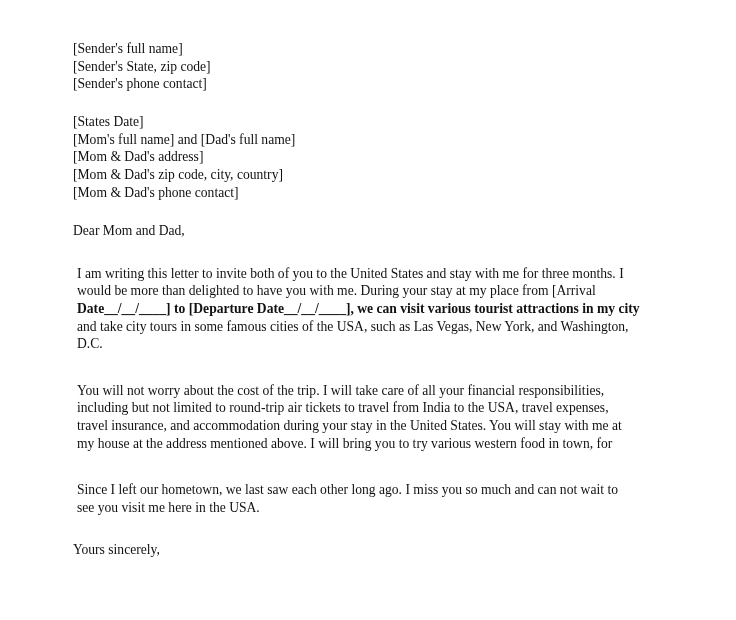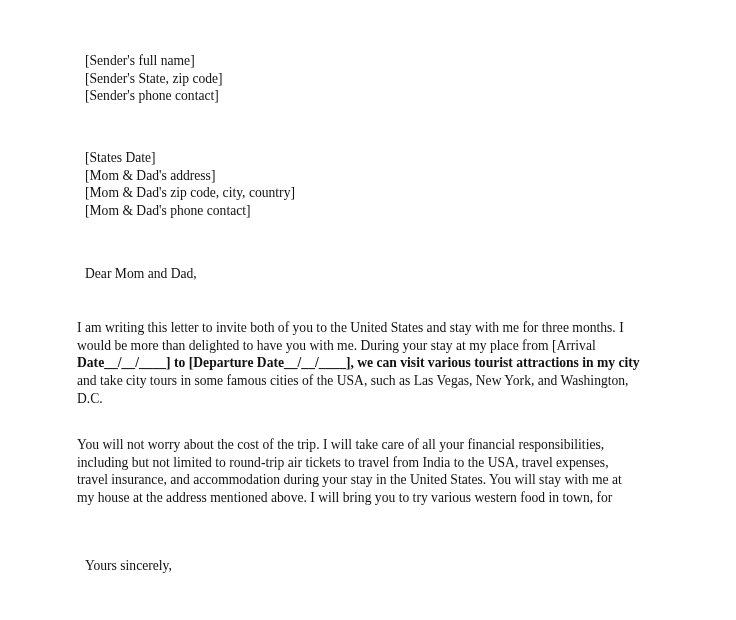--- a/index.html
+++ b/index.html
@@ -24,21 +24,21 @@
     box-sizing: border-box;
     padding: 36px 68px 0 69px;
   }
   .letter {
     width: 600px;
     font-size: 13.6px;
     line-height: 17.6px;
     text-align: left;
   }
   .block {
-    margin: 16px;
+    margin: 4px;
   }
   .line {
     white-space: pre-wrap;
   }
   
   .gap-sm { height: 12.5px; }
   .gap-md { height: 13px; }
   .para {
     margin: 8px;
   }
@@ -62,20 +62,21 @@
     <div class="block">
       <div class="line">[Sender's full name]</div>
       <div class="line">[Sender's State, zip code]</div>
       <div class="line">[Sender's phone contact]</div>
     </div>
 
     <div class="gap-sm"></div>
 
     <div class="block">
       <div class="line">[States Date]</div>
+      <div class="line">[Mom's full name] and [Dad's full name]</div>
       <div class="line">[Mom &amp; Dad's address]</div>
       <div class="line">[Mom &amp; Dad's zip code, city, country]</div>
       <div class="line">[Mom &amp; Dad's phone contact]</div>
     </div>
 
     <div class="gap-md"></div>
 
     <div class="block">Dear Mom and Dad,</div>
 
     <div class="gap-md"></div>
@@ -92,20 +93,24 @@
 
     <div class="para">
       <span class="line">You will not worry about the cost of the trip. I will take care of all your financial responsibilities,</span>
       <span class="line">including but not limited to round-trip air tickets to travel from India to the USA, travel expenses,</span>
       <span class="line">travel insurance, and accommodation during your stay in the United States. You will stay with me at</span>
       <span class="line">my house at the address mentioned above. I will bring you to try various western food in town, for</span>
     </div>
 
     <div class="gap-md"></div>
 
+    <div class="para">
+      <span class="line">Since I left our hometown, we last saw each other long ago. I miss you so much and can not wait to</span>
+      <span class="line">see you visit me here in the USA.</span>
+    </div>
 
     <div class="gap-md"></div>
 
     <div class="block">Yours sincerely,</div>
 
     <div class="spacer-sign"></div>
 
     <div class="block">[Sender's name]</div>
 
   </div>

